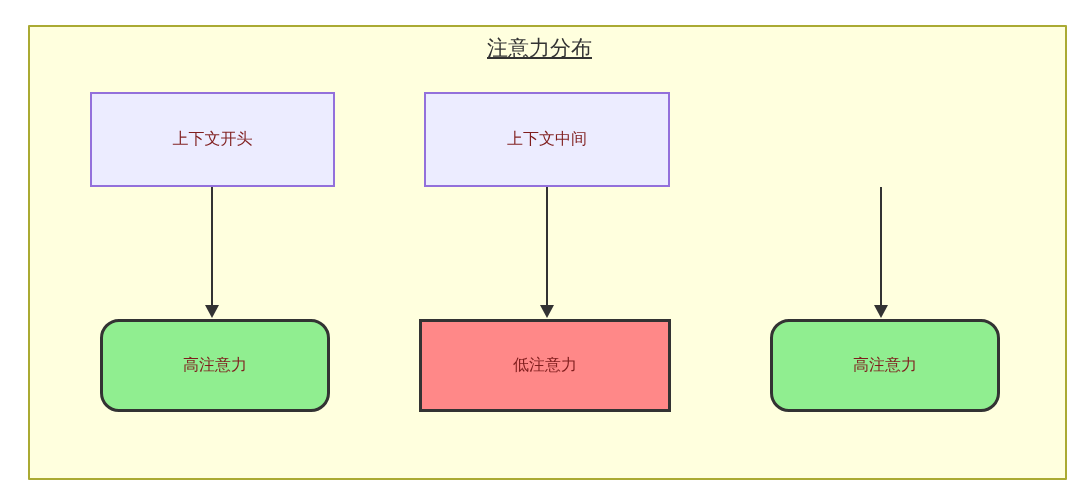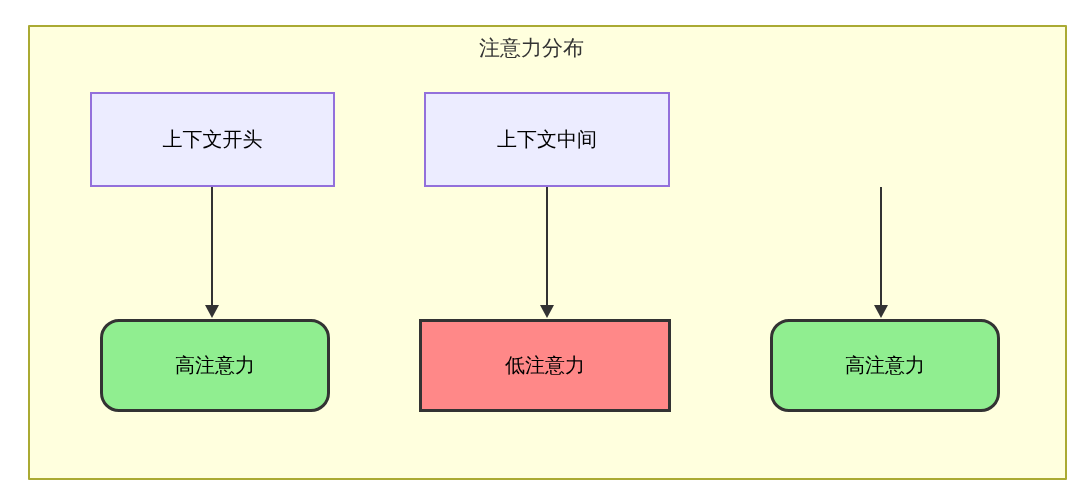--- a/index.html
+++ b/index.html
@@ -21,36 +21,37 @@
     top: 25px;
     width: 1039px;
     height: 455px;
     box-sizing: border-box;
     border: 2px solid #aaaa33;
     background: #ffffde;
     border-radius: 1px;
   }
   .cluster-title {
     position: absolute;
-    left: 12px;
+    left: 20px;
     top: 36px;
     width: 1039px;
     text-align: center;
     font-size: 21px;
     color: #333333;
     line-height: 24px;
+    text-decoration: underline;
   }
   .node {
     position: absolute;
     box-sizing: border-box;
     display: flex;
     align-items: center;
     justify-content: center;
-    font-size: 20px;
-    color: #000000;
+    font-size: 16px;
+    color: #7f1d1d;
   }
   .src-node {
     top: 92px;
     height: 95px;
     background: #ececff;
     border: 2px solid #9370db;
   }
   .src-1 { left: 90px;  width: 245px; }
   .src-2 { left: 424px; width: 246px; text-align: center; }
   .src-3 { left: 758px; width: 247px; }

